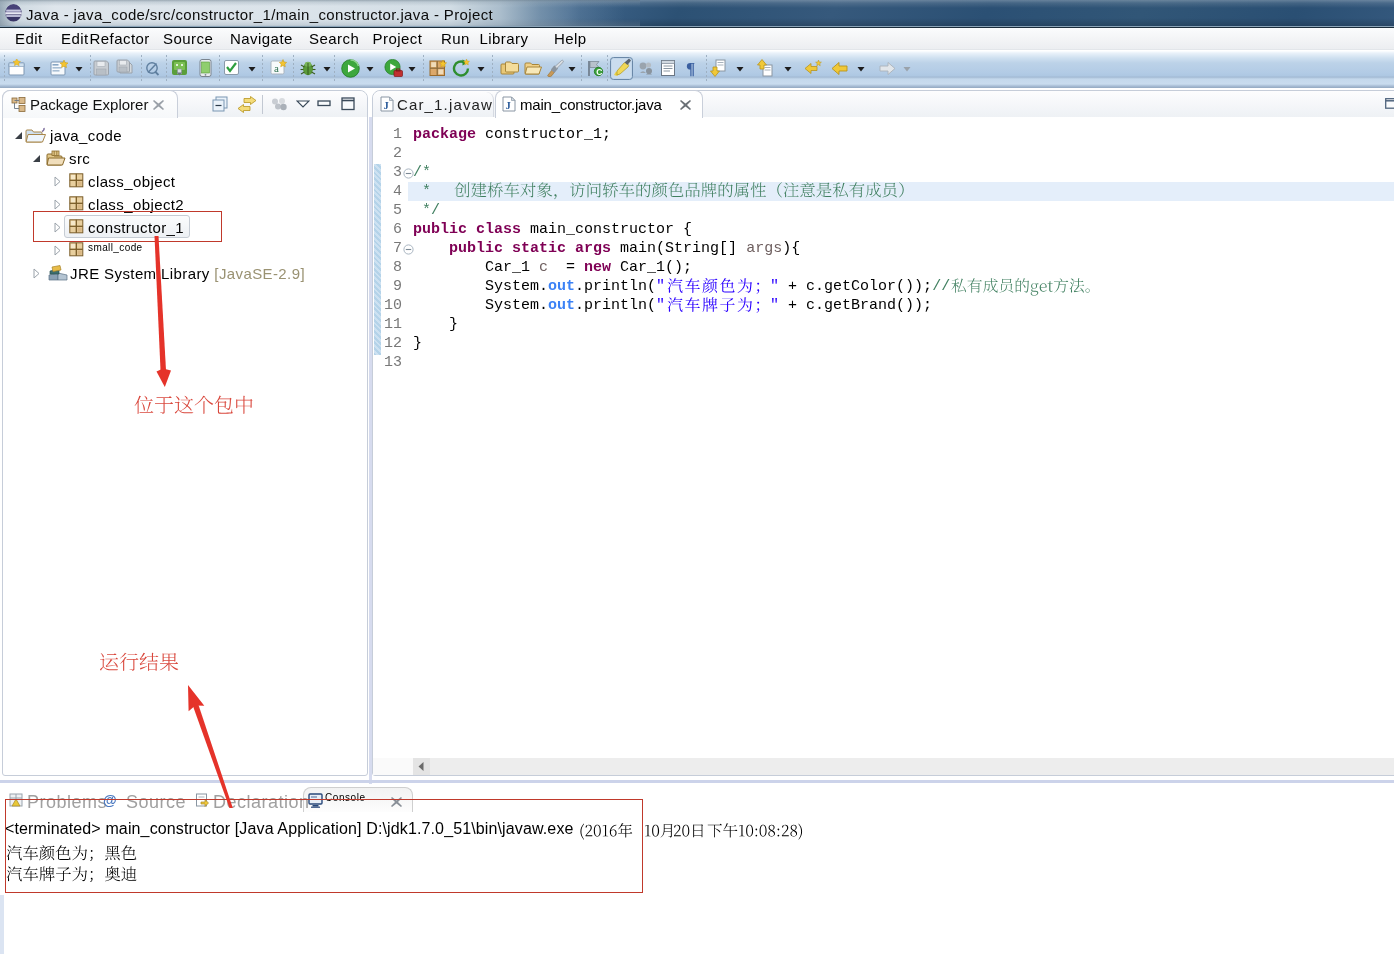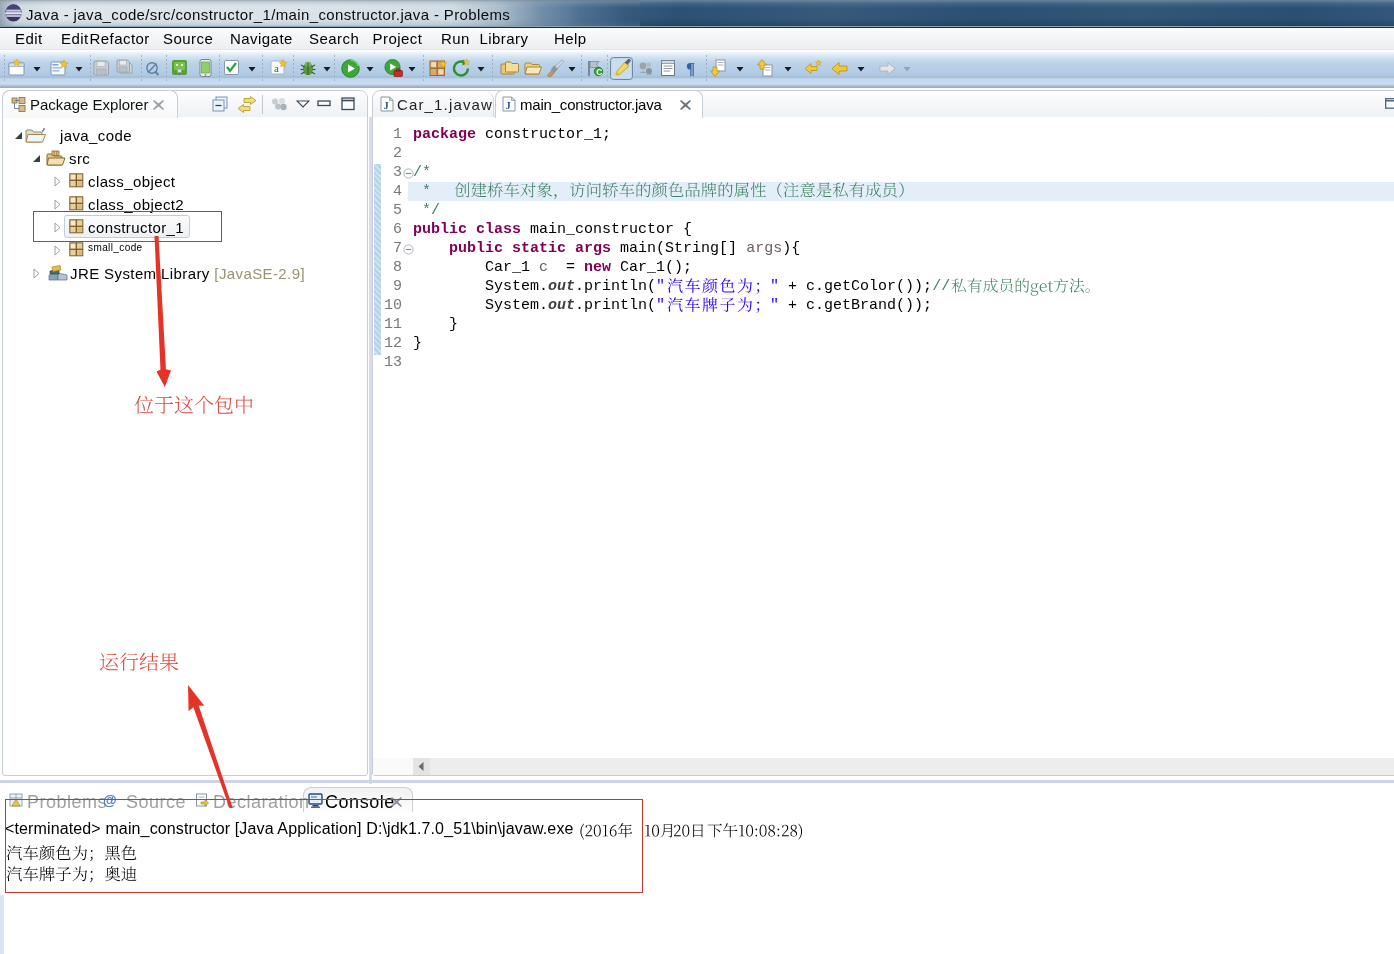--- a/index.html
+++ b/index.html
@@ -30,37 +30,37 @@
  background-image:linear-gradient(180deg,#9eb0c2 0 2px,transparent 2px 4px);background-size:1px 4px}
 
 .panel{position:absolute;background:#fff;border:1px solid #c6cdd9;border-radius:8px 8px 3px 3px}
 .ptab{position:absolute;background:#fff;border:1px solid #c9cfda;border-bottom:none;border-radius:8px 8px 0 0}
 
 #code{position:absolute;left:413px;top:125px;font:15px "Liberation Mono",monospace;line-height:19px;white-space:pre;color:#000}
 #gutter{position:absolute;left:373px;top:125px;width:29px;text-align:right;font:15px "Liberation Mono",monospace;line-height:19px;color:#787878}
 .kw{color:#7f0055;font-weight:bold}
 .str{color:#2a00ff}
 .cmt{color:#3f7f5f}
-.sf{color:#404040;font-weight:bold;font-style:italic}
+.sf{color:#3b82f6;font-weight:bold;}
 .lv{color:#6e5f5f}
 
 .btablabel{font-size:18px;letter-spacing:0.5px;color:#a0a0a0}
 </style></head>
 <body>
 
 <div id="titlebar">
     <div id="titleglow"></div>
 <svg class="abs" style="left:5px;top:4px" width="17" height="18" viewBox="0 0 17 18">
 <ellipse cx="8.5" cy="9" rx="8.2" ry="8.6" fill="#3a3667"></ellipse>
 <path d="M0.6 9 A7.9 8.4 0 0 1 16.4 9 Z" fill="#474178" transform="translate(0,-0.3)"></path>
 <rect x="1.2" y="5.6" width="14.6" height="2.1" fill="#c8c8e0"></rect>
 <rect x="0.3" y="8.2" width="16.4" height="2.2" fill="#e8e8f4"></rect>
 <rect x="1.2" y="11" width="14.6" height="2" fill="#b8b8d4"></rect>
 </svg>
-<div id="titletext">Java - java_code/src/constructor_1/main_constructor.java - Problems</div>
+<div id="titletext">Java - java_code/src/constructor_1/main_constructor.java - Project</div>
 <div class="bline"></div>
     <div class="bline2"></div>
   </div>
 <div id="menubar">
 <span style="left:15px">Edit</span>
 <span style="left:61px">Edit</span>
 <span style="left:89.5px">Refactor</span>
 <span style="left:163px">Source</span>
 <span style="left:230px">Navigate</span>
 <span style="left:309px">Search</span>
@@ -310,21 +310,21 @@
 <line x1="1" y1="3.5" x2="13" y2="3.5" stroke="#3a4a5a" stroke-width="1.6"></line>
   </svg>
 <svg class="abs" style="left:14px;top:131px" width="9" height="9" viewBox="0 0 9 9">
     <path d="M8 1 L8 8 L1 8 Z" fill="#3a3f46"></path>
   </svg>
 <svg class="abs" style="left:25px;top:127px" width="22" height="17" viewBox="0 0 22 17">
 <path d="M1 4 Q1 3 2 3 L7 3 L8.5 5 L16 5 Q17 5 17 6 L17 14 Q17 15 16 15 L2 15 Q1 15 1 14 Z" fill="#cfe0f0" stroke="#a8864a"></path>
 <path d="M3 7.5 L20.5 7.5 L17.5 15 L1.1 15 Z" fill="#eef5fc" stroke="#a8864a"></path>
 <path d="M17 4.5 Q19.5 3.5 19 1" stroke="#7a6a9a" fill="none" stroke-width="1.4"></path>
   </svg>
-<div class="abs" style="left:60px;top:127px;font-size:15px;letter-spacing:0.4px">java_code</div>
+<div class="abs" style="left:50px;top:127px;font-size:15px;letter-spacing:0.4px">java_code</div>
 <svg class="abs" style="left:32px;top:154px" width="9" height="9" viewBox="0 0 9 9">
     <path d="M8 1 L8 8 L1 8 Z" fill="#3a3f46"></path>
   </svg>
 <svg class="abs" style="left:46px;top:150px" width="20" height="17" viewBox="0 0 20 17">
 <path d="M1 5 Q1 4 2 4 L6.5 4 L8 6 L15 6 Q16 6 16 7 L16 14 Q16 15 15 15 L2 15 Q1 15 1 14 Z" fill="#e3c98c" stroke="#8a6a2a"></path>
 <path d="M2.5 8 L19 8 L16.5 15 L1.1 15 Z" fill="#f0debc" stroke="#8a6a2a"></path>
 <rect x="6" y="1" width="7" height="4.5" fill="#e3c98c" stroke="#8a6a2a" stroke-width="0.8"></rect>
 <line x1="8.2" y1="1" x2="8.2" y2="5" stroke="#8a6a2a" stroke-width="0.8"></line>
     <line x1="10.8" y1="1" x2="10.8" y2="5" stroke="#8a6a2a" stroke-width="0.8"></line>
   </svg>
@@ -468,21 +468,21 @@
 <path d="M7 9 L11 9 L11 6.5 L14.5 10 L11 13.5 L11 11 L7 11 Z" fill="#f0c838" stroke="#a8882a" stroke-width="0.7" transform="translate(-1,0)"></path>
   </svg>
 <div class="abs btablabel" style="left:213px;top:792px">Declaration</div>
 <svg class="abs" style="left:308px;top:793px" width="16" height="15" viewBox="0 0 16 15">
 <rect x="1" y="1" width="13" height="10" rx="1" fill="#e8eef6" stroke="#28487a" stroke-width="1.4"></rect>
 <line x1="3" y1="4" x2="9" y2="4" stroke="#4a6a9a" stroke-width="1"></line>
 <line x1="3" y1="6.5" x2="7" y2="6.5" stroke="#4a6a9a" stroke-width="1"></line>
 <rect x="4.5" y="12" width="6" height="1.6" fill="#28487a"></rect>
     <rect x="3" y="13.6" width="9" height="1.2" fill="#28487a"></rect>
   </svg>
-<div class="abs" style="left:325px;top:792px;font-size:18px;letter-spacing:0.55px;color:#000">Console</div>
+<div class="abs" style="left:325px;top:792px;font-size:10px;letter-spacing:0.55px;color:#000">Console</div>
 <svg class="abs" style="left:390px;top:796px" width="13" height="12" viewBox="0 0 13 12">
 <path d="M2 1 L6.5 4.5 L11 1 L12 2 L8 6 L12 10 L11 11 L6.5 7.5 L2 11 L1 10 L5 6 L1 2 Z" fill="#8a9098"></path>
   </svg>
 <div class="abs" style="left:5px;top:820px;font-size:16px;letter-spacing:0.13px;color:#000;white-space:pre">&lt;terminated&gt; main_constructor [Java Application] D:\jdk1.7.0_51\bin\javaw.exe </div>
 <svg style="position:absolute;left:578.5px;top:821.7px" width="55" height="18.1" viewBox="0 -14.3 55 18.1">
     <path fill="#000" d="M2.4 -4.7C2.4 -7.5 3.0 -9.6 5.1 -12.4L4.8 -12.7C2.5 -10.2 1.4 -7.7 1.4 -4.7C1.4 -1.6 2.5 0.9 4.8 3.4L5.1 3.1C3.1 0.3 2.4 -1.8 2.4 -4.7Z M6.5 0.0H13.3V-1.0H7.3L9.7 -3.6C12.0 -6.0 12.8 -7.2 12.8 -8.6C12.8 -10.4 11.8 -11.5 9.7 -11.5C8.2 -11.5 6.8 -10.7 6.5 -9.1C6.6 -8.9 6.8 -8.7 7.1 -8.7C7.4 -8.7 7.7 -8.9 7.8 -9.4L8.2 -10.7C8.6 -10.9 9.0 -11.0 9.4 -11.0C10.9 -11.0 11.7 -10.1 11.7 -8.6C11.7 -7.2 11.0 -6.2 9.4 -4.2C8.6 -3.3 7.6 -2.0 6.5 -0.7Z M18.3 0.2C20.1 0.2 21.8 -1.4 21.8 -5.6C21.8 -9.8 20.1 -11.5 18.3 -11.5C16.5 -11.5 14.8 -9.8 14.8 -5.6C14.8 -1.4 16.5 0.2 18.3 0.2ZM18.3 -0.2C17.1 -0.2 15.9 -1.6 15.9 -5.6C15.9 -9.7 17.1 -11.0 18.3 -11.0C19.5 -11.0 20.7 -9.7 20.7 -5.6C20.7 -1.6 19.5 -0.2 18.3 -0.2Z M26.0 0.0H29.2V-0.4L27.1 -0.6L27.1 -3.5V-8.8L27.2 -11.2L26.9 -11.4L23.7 -10.6V-10.1L26.0 -10.5V-3.5L26.0 -0.6L23.8 -0.4V0.0Z M34.3 0.2C36.2 0.2 37.6 -1.3 37.6 -3.4C37.6 -5.4 36.5 -6.8 34.7 -6.8C33.7 -6.8 32.8 -6.4 32.0 -5.6C32.4 -8.3 34.2 -10.5 37.4 -11.1L37.3 -11.5C33.3 -11.0 30.8 -7.8 30.8 -4.3C30.8 -1.6 32.1 0.2 34.3 0.2ZM32.0 -5.1C32.8 -5.9 33.5 -6.2 34.3 -6.2C35.7 -6.2 36.5 -5.2 36.5 -3.3C36.5 -1.4 35.5 -0.2 34.3 -0.2C32.8 -0.2 31.9 -1.8 31.9 -4.3Z M43.0 -13.2C42.1 -10.7 40.5 -8.3 39.0 -6.9L39.2 -6.7C40.4 -7.6 41.6 -8.8 42.6 -10.3H46.3V-7.4H42.9L41.9 -7.9V-3.4H39.1L39.3 -2.9H46.3V1.2H46.4C46.9 1.2 47.2 0.9 47.2 0.9V-2.9H52.8C53.1 -2.9 53.2 -3.0 53.2 -3.2C52.7 -3.7 51.9 -4.3 51.9 -4.3L51.1 -3.4H47.2V-6.9H51.7C51.9 -6.9 52.1 -7.0 52.1 -7.2C51.6 -7.7 50.9 -8.2 50.9 -8.2L50.2 -7.4H47.2V-10.3H52.2C52.4 -10.3 52.5 -10.3 52.6 -10.5C52.1 -11.0 51.2 -11.6 51.2 -11.6L50.5 -10.7H42.9C43.2 -11.3 43.5 -11.8 43.8 -12.4C44.2 -12.4 44.3 -12.5 44.4 -12.6ZM46.3 -3.4H42.7V-6.9H46.3Z"></path>
   </svg>
 <svg style="position:absolute;left:643.5px;top:821.7px" width="33" height="18.1" viewBox="0 -14.3 33 18.1">
     <path fill="#000" d="M3.4 0.0H6.6V-0.4L4.6 -0.6L4.5 -3.5V-8.8L4.6 -11.2L4.4 -11.4L1.1 -10.6V-10.1L3.4 -10.5V-3.5L3.4 -0.6L1.2 -0.4V0.0Z M11.6 0.2C13.4 0.2 15.1 -1.4 15.1 -5.6C15.1 -9.8 13.4 -11.5 11.6 -11.5C9.7 -11.5 8.1 -9.8 8.1 -5.6C8.1 -1.4 9.7 0.2 11.6 0.2ZM11.6 -0.2C10.4 -0.2 9.2 -1.6 9.2 -5.6C9.2 -9.7 10.4 -11.0 11.6 -11.0C12.8 -11.0 13.9 -9.7 13.9 -5.6C13.9 -1.6 12.8 -0.2 11.6 -0.2Z M26.9 -11.3V-8.3H20.6V-11.3ZM19.8 -11.8V-6.9C19.8 -3.8 19.3 -1.1 16.6 1.0L16.8 1.2C19.1 -0.3 20.1 -2.2 20.4 -4.3H26.9V-0.3C26.9 -0.1 26.8 0.0 26.5 0.0C26.1 0.0 24.2 -0.1 24.2 -0.1V0.2C25.0 0.2 25.5 0.4 25.8 0.5C26.0 0.7 26.1 0.9 26.2 1.2C27.6 1.0 27.8 0.5 27.8 -0.2V-11.2C28.1 -11.2 28.3 -11.3 28.4 -11.5L27.2 -12.4L26.8 -11.8H20.8L19.8 -12.3ZM26.9 -7.8V-4.7H20.5C20.6 -5.5 20.6 -6.2 20.6 -7.0V-7.8Z"></path>
   </svg>

